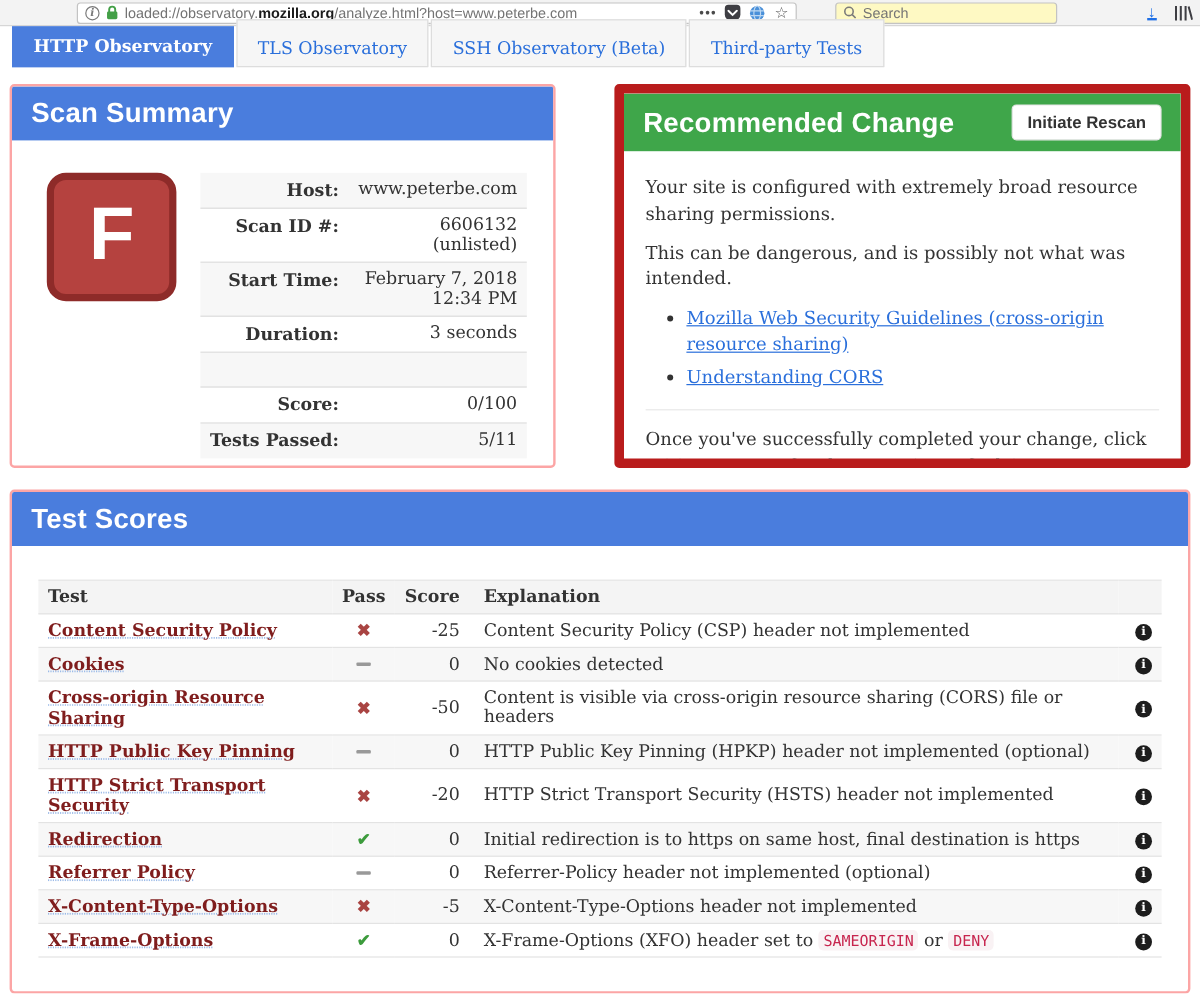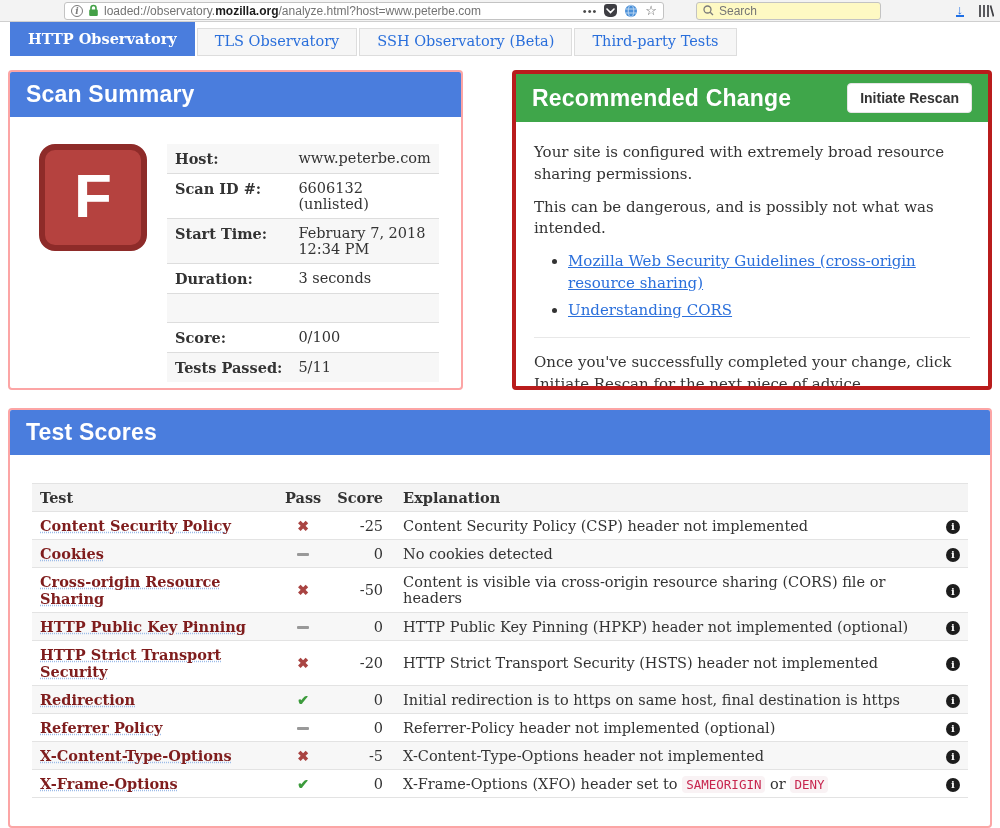--- a/index.html
+++ b/index.html
@@ -26,44 +26,44 @@
                 border-radius:3px; display:flex; align-items:center; padding:0 6px; gap:5px; margin-left:32px; }
   .search-bar input { border:none; outline:none; flex:1; font-size:12px;
                       font-family:"Liberation Sans",sans-serif; color:#333; background:transparent; }
   .chrome-right { margin-left:auto; display:flex; align-items:center; gap:14px; }
   .dl-icon { color:#1f6fe5; font-weight:bold; font-size:13px; line-height:10px;
              border-bottom:2px solid #1f6fe5; padding:0 1px 0px 1px; }
 
   
   .tabstrip { display:flex; align-items:flex-end; padding:2px 0 0 10px; height:34px; background:#fff; }
   .obs-tab { font-size:14.5px; color:#2a6fdb; background:#f6f6f6; border:1px solid #ddd;
-             padding:4px 17px 6px; margin-right:2px; cursor:pointer; white-space:nowrap; }
+             padding:16px 17px 6px; margin-right:2px; cursor:pointer; white-space:nowrap; }
   .obs-tab.active { background:#4a7ddd; border-color:#4a7ddd; color:#fff; font-weight:bold;
                     padding:7px 17px 8px; }
 
   
   .content { padding:14px 8px 0; }
   .row1 { display:flex; gap:49px; }
   .panel { border-radius:4px; overflow:hidden; background:#fff; }
   .panel-blue  { border:2px solid #fca5a5; }
-  .panel-green { border:4px solid #b91c1c; }
+  .panel-green { border:8px solid #b91c1c; }
   .panel-head { display:flex; align-items:center; justify-content:space-between;
                 padding:9px 16px; font-family:"Liberation Sans",sans-serif; }
   .panel-head h2 { color:#fff; font-size:23px; font-weight:bold; letter-spacing:.2px; }
   .head-blue  { background:#4a7ddd; }
   .head-green { background:#3fa64a; }
 
   
   .scan-panel { width:455px; height:320px; }
   .scan-body { display:flex; padding:27px 20px 0 29px; gap:20px; }
   .grade-box { flex:none; width:108px; height:107px; background:#b5423f; border:6px solid #8e2b29;
                border-radius:16px; display:flex; align-items:center; justify-content:center; }
   .grade-box span { color:#fff; font:bold 62px "Liberation Sans",sans-serif; margin-top:-4px; }
   .summary-table { flex:1; max-width:272px; border-collapse:collapse; font-size:14.5px; align-self:flex-start; }
-  .summary-table td { padding:6px 8px; border-top:1px solid #ddd; vertical-align:top; }
+  .summary-table td { padding:6px 8px; border-top:1px solid #ddd; vertical-align:top;text-align:right; }
   .summary-table tr:first-child td { border-top:none; }
   .summary-table tr:nth-child(odd) { background:#f7f7f7; }
   .summary-table td.lbl { font-weight:bold; white-space:nowrap; width:96px; }
   .summary-table tr.spacer td { height:29px; }
 
   
   .rec-panel { width:480px; height:320px; }
   .rescan-btn { background:#fff; border:1px solid #e5e5e5; border-radius:4px; color:#333;
                 font:bold 14px "Liberation Sans",sans-serif; padding:6px 12px; cursor:pointer; }
   .rec-body { padding:20px 18px 0; font-size:15px; line-height:1.45; }

